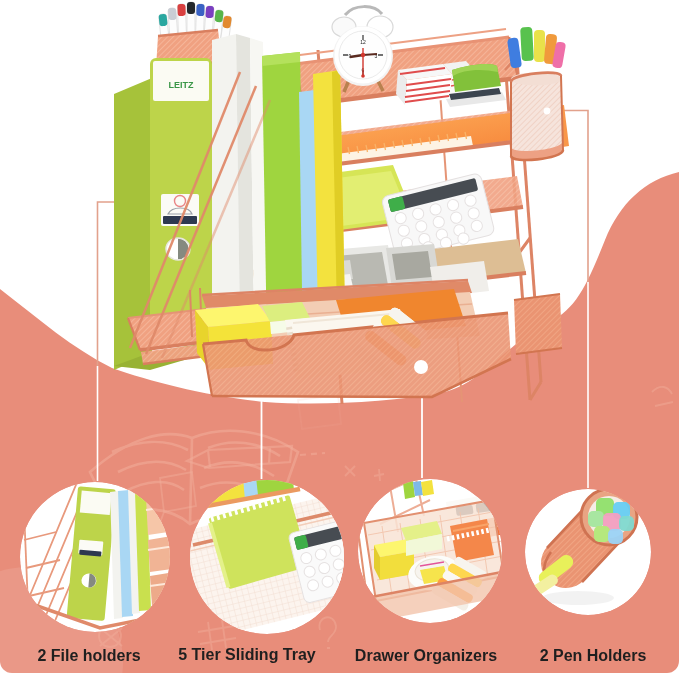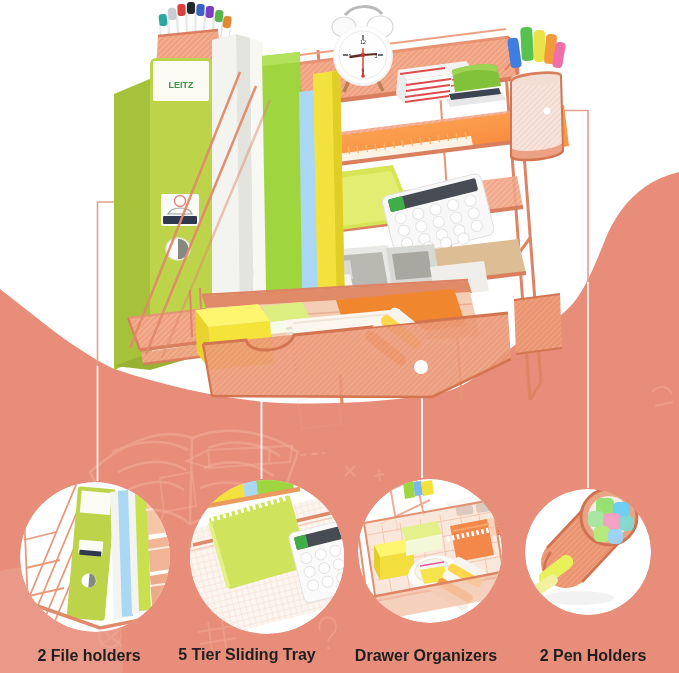--- a/index.html
+++ b/index.html
@@ -1,16 +1,16 @@
 <!DOCTYPE html>
 <html><head>
 <meta charset="utf-8">
 <style>
   html,body{margin:0;padding:0;background:#fff;}
-  #stage{position:relative;width:679px;height:673px;overflow:hidden;font-family:"Liberation Sans",sans-serif;}
+  #stage{position:relative;width:679px;height:673px;overflow:hidden;font-family:"Liberation Sans",sans-serif;border-radius:12px;}
   svg{display:block;}
 </style>
 </head>
 <body>
 <div id="stage">
 <svg width="679" height="673" viewBox="0 0 679 673">
 <defs>
   <pattern id="meshR" width="4" height="4" patternUnits="userSpaceOnUse" patternTransform="rotate(45)">
     <rect width="4" height="4" fill="#f0a181"></rect>
     <line x1="0" y1="0" x2="0" y2="4" stroke="#f9c3a9" stroke-width="1.2"></line>

